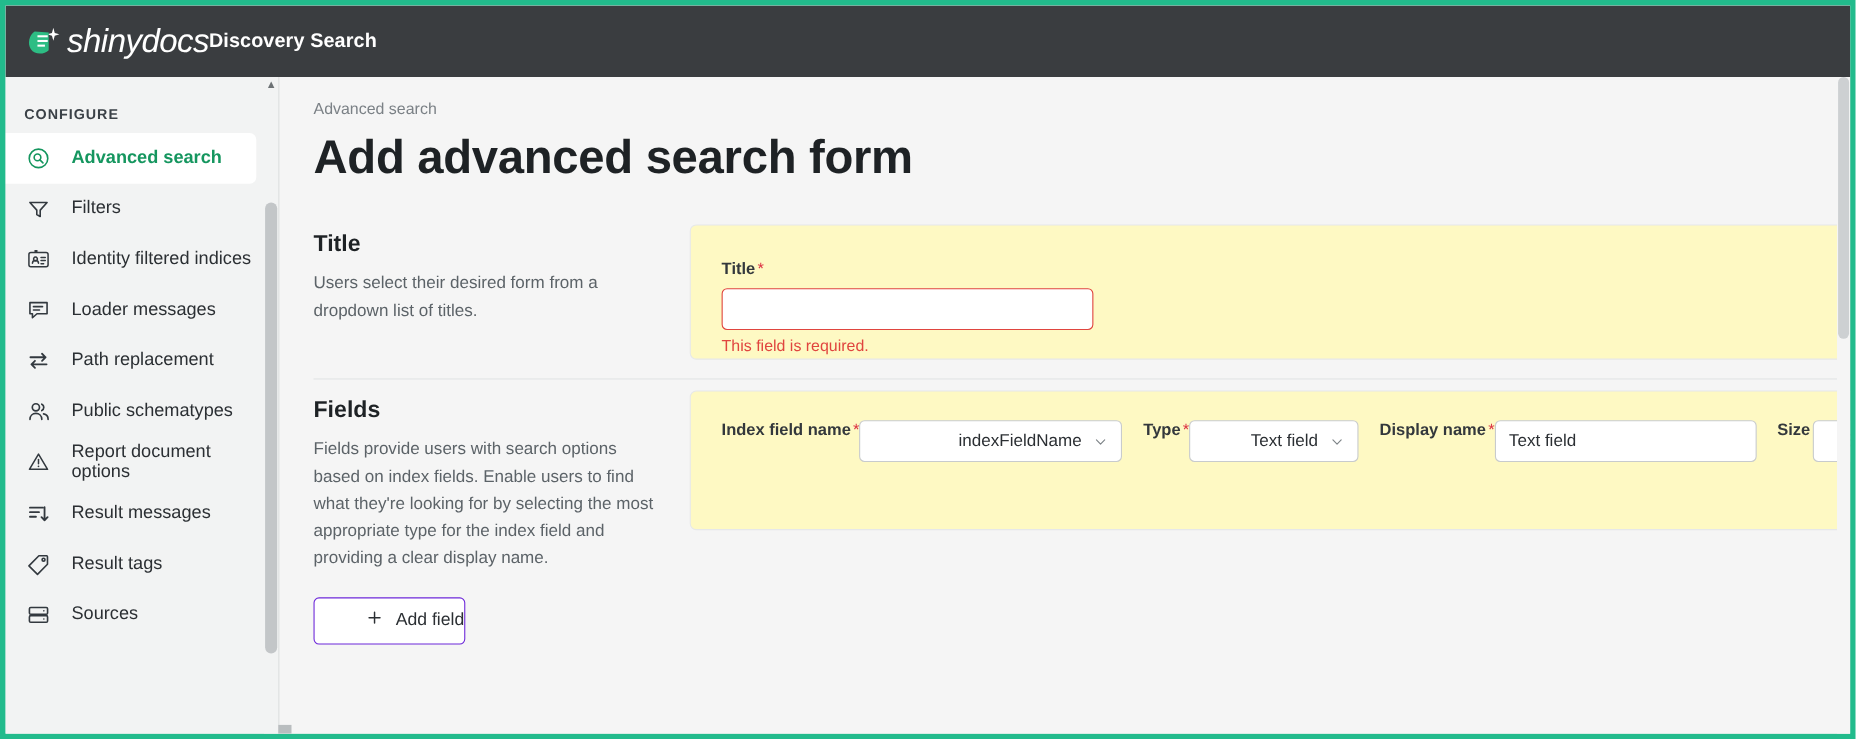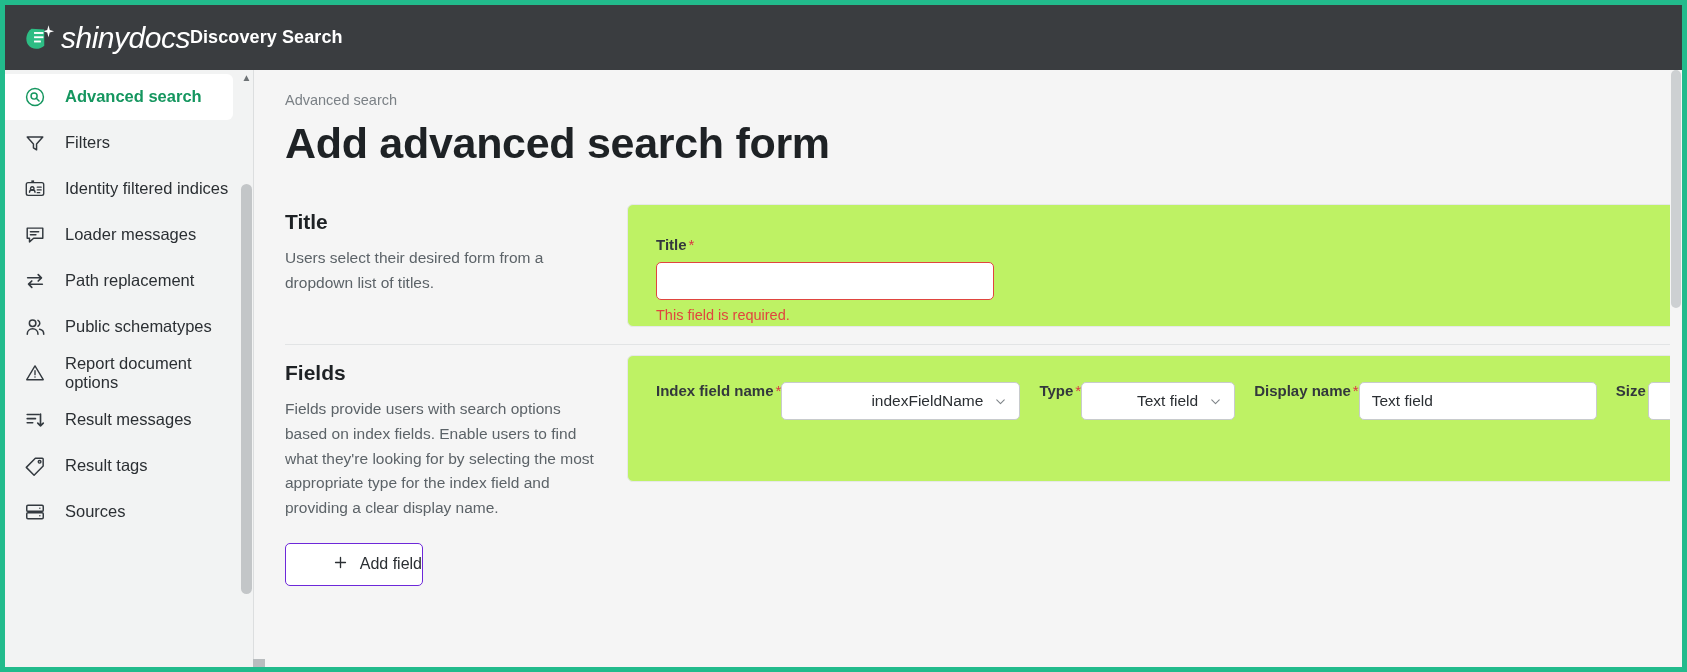--- a/index.html
+++ b/index.html
@@ -194,21 +194,21 @@
     font-weight: bold;
     color: #1e2225;
   }
   .section-desc p {
     margin: 0;
     font-size: 15.5px;
     line-height: 1.6;
     color: #5c6368;
   }
   .card {
-    background: #bef264;
+    background: #fef9c3;
     border: 1px solid #e6e8e9;
     border-radius: 6px;
     flex: 1 1 auto;
     box-sizing: border-box;
   }
   .card-title { padding: 31px 0 0 28px; min-height: 123px; }
   .card-fields { padding: 26px 0 0 28px; min-height: 127px; }
 
   .field-label {
     font-size: 15px;
@@ -331,20 +331,21 @@
       <div class="sidebar-inner">
 
         <div class="nav-clipped">
           <svg width="19" height="19" viewBox="0 0 24 24" fill="none" stroke="#33393f" stroke-width="1.7">
             <rect x="3" y="4" width="18" height="14" rx="2"></rect>
               <path d="M3 9h18"></path>
           </svg>
           <span style="opacity:.85">&nbsp;</span>
         </div>
 
+        <div class="section-label">CONFIGURE</div>
 
         <div class="nav-item active">
           <span class="nav-icon">
             <svg width="22" height="22" viewBox="0 0 24 24" fill="none" stroke="currentColor" stroke-width="1.6">
               <circle cx="12" cy="12" r="9.2"></circle>
               <circle cx="11" cy="11" r="3.3"></circle>
               <path d="M13.4 13.4 L16.4 16.4" stroke-linecap="round"></path>
             </svg>
           </span>
           <span class="nav-label">Advanced search</span>

